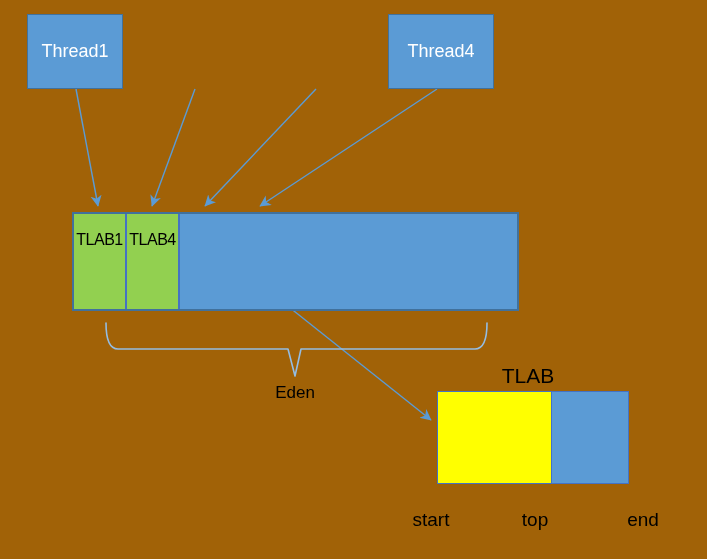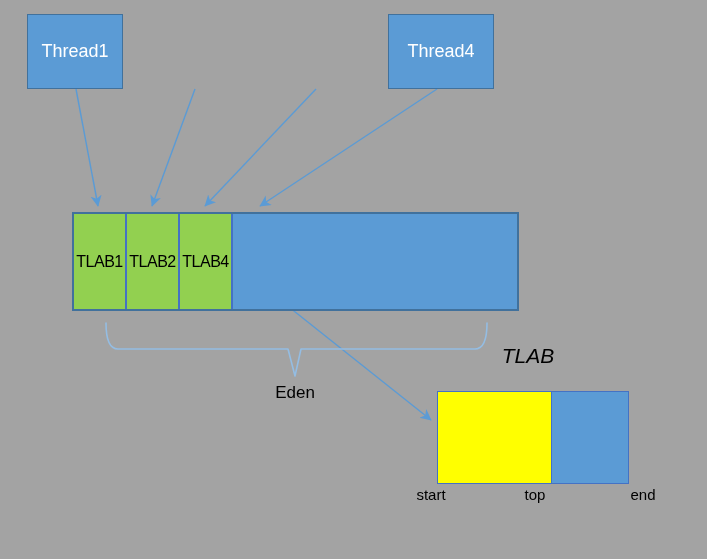--- a/index.html
+++ b/index.html
@@ -4,21 +4,21 @@
 <style>
   html, body {
     margin: 0;
     padding: 0;
     background: #ffffff;
   }
   .canvas {
     position: relative;
     width: 707px;
     height: 559px;
-    background: #a3a3a3;
+    background: #a16207;
     font-family: "Liberation Sans", sans-serif;
     overflow: hidden;
   }
   .overlay {
     position: absolute;
     left: 0; top: 0;
     width: 707px; height: 559px;
     pointer-events: none;
   }
   .arrow {
@@ -64,21 +64,21 @@
     box-sizing: border-box;
     display: flex;
   }
   .tlab-cell {
     width: 53px;
     flex: 0 0 53px;
     background: var(--green);
     border-right: 2px solid var(--green_border);
     box-sizing: border-box;
     text-align: center;
-    padding-top: 39px;
+    padding-top: 17px;
   }
   .tlab-cell span {
     color: var(--text_dark);
     font-size: 16px;
     letter-spacing: -0.5px;
   }
   .eden-free {
     flex: 1 1 auto;
     background: var(--box_blue);
   }
@@ -86,25 +86,24 @@
     position: absolute;
     left: 295px;
     top: 383px;
     transform: translateX(-50%);
     color: var(--text_dark);
     font-size: 17px;
   }
   .tlab-title {
     position: absolute;
     left: 528px;
-    top: 344px;
+    top: 364px;
     transform: translateX(-50%);
     color: var(--text_dark);
     font-size: 21px;
-    font-style: italic;
   }
   .detail-box {
     position: absolute;
     left: 437px;
     top: 391px;
     width: 192px;
     height: 93px;
     border: 1.5px solid var(--green_border);
     box-sizing: border-box;
     display: flex;
@@ -114,24 +113,24 @@
     background: var(--yellow);
     border-right: 1.5px solid var(--green_border);
     box-sizing: border-box;
   }
   .detail-free {
     flex: 1 1 auto;
     background: var(--box_blue);
   }
   .ptr-label {
     position: absolute;
-    top: 486px;
+    top: 509px;
     transform: translateX(-50%);
     color: var(--text_dark);
-    font-size: 15px;
+    font-size: 19px;
   }
   .ptr-start { left: 431px; }
   .ptr-top   { left: 535px; text-align: center; }
   .ptr-end   { left: 643px; }
 </style>
 </head>
 <body>
 
 <div class="canvas">
 
@@ -154,23 +153,20 @@
   </div>
   <div class="thread-box" style="left:388px; width:106px">
     <span>Thread4</span>
   </div>
 
   <div class="eden-bar">
     <div class="tlab-cell">
       <span>TLAB1</span>
     </div>
     <div class="tlab-cell">
-      <span>TLAB2</span>
-    </div>
-    <div class="tlab-cell">
       <span>TLAB4</span>
     </div>
     <div class="eden-free"></div>
   </div>
 
   <div class="eden-label">Eden</div>
 
   <div class="tlab-title">TLAB</div>
 
   <div class="detail-box">

